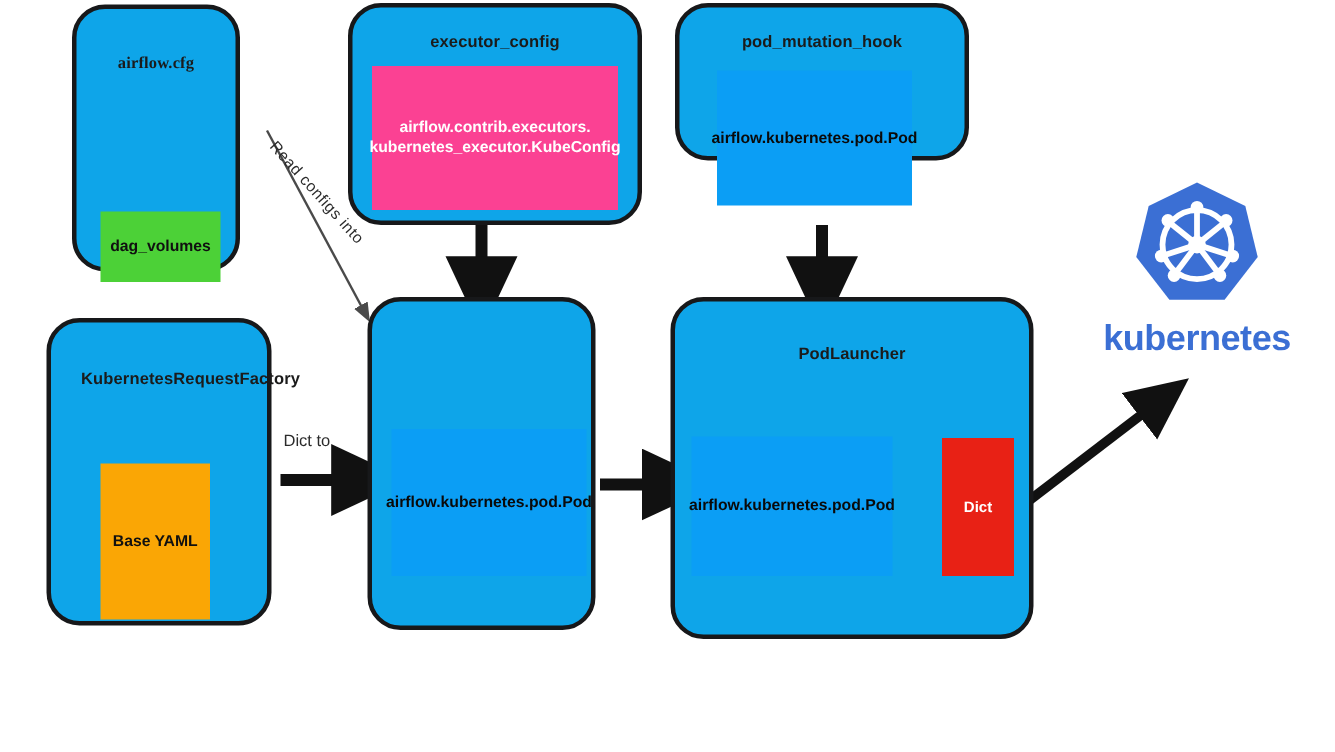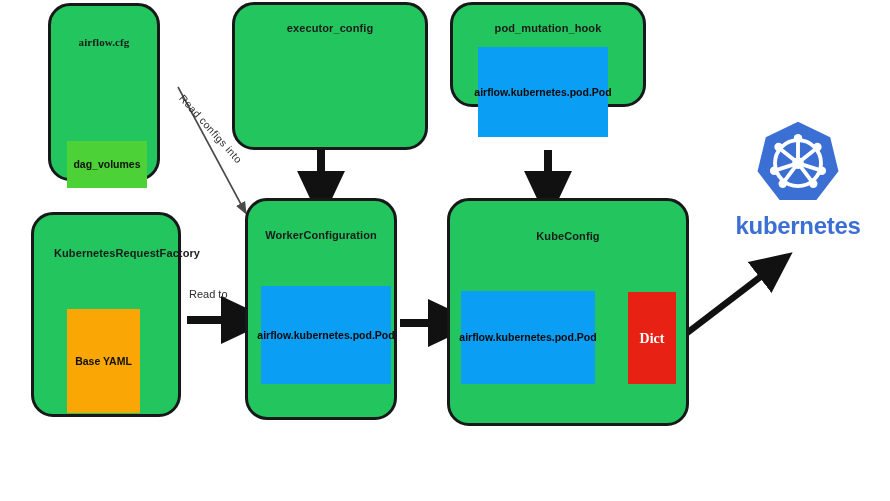--- a/index.html
+++ b/index.html
@@ -1,32 +1,32 @@
 <!DOCTYPE html>
 <html><head>
 <meta charset="utf-8">
 <style>
   html,body{margin:0;padding:0;background:#ffffff;}
   body{width:890px;height:501px;position:relative;overflow:hidden;
        font-family:"Liberation Sans","DejaVu Sans",sans-serif;color:#1a1a1a;}
   #canvas{position:absolute;left:0;top:0;width:890px;height:501px;}
 
-  .node{position:absolute;background:#22c55e;border:3px solid #17181a;
+  .node{position:absolute;background:#0ea5e9;border:3px solid #17181a;
         border-radius:22px;box-sizing:border-box;padding-left:16px;}
   .node-title{position:absolute;left:0;right:0;text-align:center;
         font-size:11px;font-weight:700;letter-spacing:.1px;color:#1b1b1b;
         line-height:13px;}
   .chip{position:absolute;box-sizing:border-box;display:flex;
         align-items:center;justify-content:center;text-align:center;
         font-size:10.5px;font-weight:700;line-height:13px;padding:2px 4px;}
   .chip.green{background:#4CD137;color:#101010;}
   .chip.pink{background:#FB4193;color:#ffffff;}
   .chip.blue{background:#0B9EF5;color:#0a0a0a;}
   .chip.orange{background:#FAA605;color:#101010;margin-top:17px;}
-  .chip.red{background:#E82115;color:#ffffff;font-size:14px;font-family:Liberation Serif, serif;}
+  .chip.red{background:#E82115;color:#ffffff;font-size:10px;}
 
   .edge-label{position:absolute;font-size:11px;color:#2b2b2b;
         white-space:nowrap;font-weight:400;}
   .edge-label.diag{transform-origin:0 0;transform:rotate(48deg);
         font-size:10.5px;letter-spacing:.4px;}
 
   svg.arrows{position:absolute;left:0;top:0;width:890px;height:501px;
         pointer-events:none;}
 
   .klogo{position:absolute;}
@@ -80,46 +80,50 @@
     </g>
   </svg>
 
   <div class="node" style="left:48px;top:3px;width:112px;height:178px;">
     <div class="node-title" style="top:30px;font-family:Liberation Serif, serif;">airflow.cfg</div>
     <div class="chip green" style="left:16px;top:135px;width:80px;height:47px;">dag_volumes</div>
   </div>
 
   <div class="node" style="left:232px;top:2px;width:196px;height:148px;">
     <div class="node-title" style="top:17px;">executor_config</div>
+    <div class="chip pink" style="left:13px;top:39px;width:164px;height:96px;
+         flex-direction:column;">
+      <span>airflow.contrib.executors.</span>
+      <span>kubernetes_executor.KubeConfig</span>
+    </div>
   </div>
 
   <div class="node" style="left:450px;top:2px;width:196px;height:105px;">
     <div class="node-title" style="top:17px;">pod_mutation_hook</div>
     <div class="chip blue" style="left:25px;top:42px;width:130px;height:90px;">airflow.kubernetes.pod.Pod</div>
   </div>
 
   <div class="node" style="left:31px;top:212px;width:150px;height:205px;">
     <div class="node-title" style="top:32px;margin-left:20px;">KubernetesRequestFactory</div>
     <div class="chip orange" style="left:33px;top:77px;width:73px;height:104px;">Base YAML</div>
   </div>
 
   <div class="node" style="left:245px;top:198px;width:152px;height:222px;">
-    <div class="node-title" style="top:28px;">WorkerConfiguration</div>
     <div class="chip blue" style="left:13px;top:85px;width:130px;height:98px;">airflow.kubernetes.pod.Pod</div>
   </div>
 
   <div class="node" style="left:447px;top:198px;width:242px;height:228px;">
-    <div class="node-title" style="top:29px;">KubeConfig</div>
+    <div class="node-title" style="top:29px;">PodLauncher</div>
     <div class="chip blue" style="left:11px;top:90px;width:134px;height:93px;">airflow.kubernetes.pod.Pod</div>
     <div class="chip red" style="left:178px;top:91px;width:48px;height:92px;">Dict</div>
   </div>
 
   <div class="edge-label diag" style="left:186px;top:92px;">Read configs into</div>
 
-  <div class="edge-label" style="left:189px;top:288px;">Read to</div>
+  <div class="edge-label" style="left:189px;top:288px;">Dict to</div>
 
   <div class="klogo" style="left:752px;top:118px;width:92px;height:92px;">
     <svg viewBox="0 0 100 100" width="92" height="92">
 
       <polygon points="50,4 85,21 94,58 70,89 30,89 6,58 15,21" fill="#3B6FD4"></polygon>
       <g stroke="#ffffff" fill="none">
 
         <circle cx="50" cy="49" r="25" stroke-width="4.2"></circle>
 
         <circle cx="50" cy="49" r="6.4" fill="#ffffff" stroke="none"></circle>

